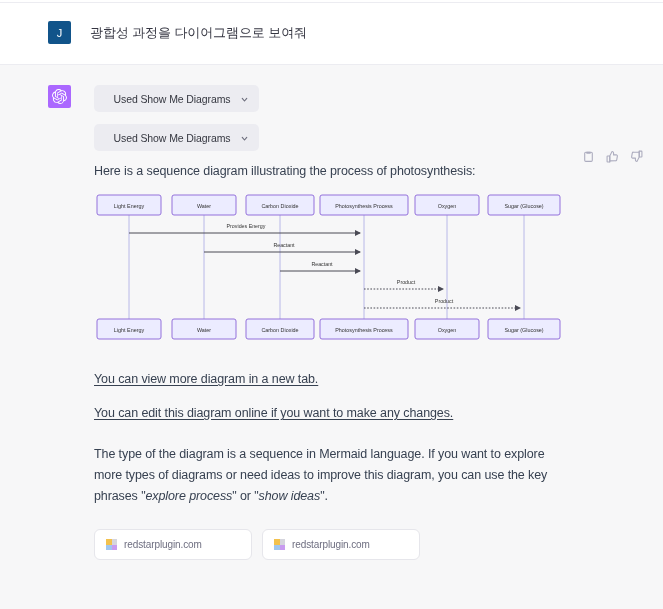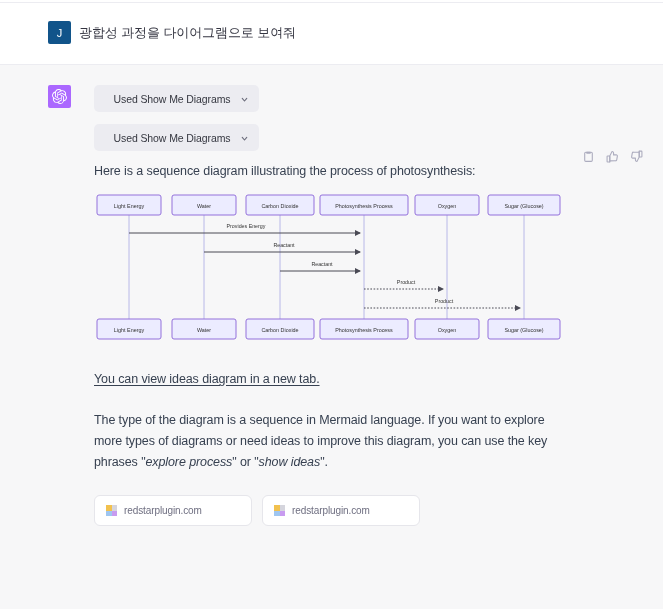--- a/index.html
+++ b/index.html
@@ -20,21 +20,21 @@
   .turn-inner { display: flex; padding-left: 48px; padding-right: 24px; }
   .avatar {
     width: 23px; height: 23px; flex: 0 0 23px;
     border-radius: 2px;
     display: flex; align-items: center; justify-content: center;
     font-size: 11px; color: #fff; font-weight: 500;
   }
   .avatar.user { background: #11548a; }
   .avatar.assistant { background: #ab68ff; }
   .user-text {
-    margin-left: 8px;
+    margin-left: 19px;
     font-size: 13px;
     color: #343541;
     line-height: 23px;
     letter-spacing: -0.1px;
   }
 
   
   .assistant-turn {
     background: #f7f7f8;
     position: relative;
@@ -254,21 +254,22 @@
             <rect class="node-rect" x="232" y="131" width="88" height="20" rx="2"></rect>
             <text class="node-label" x="276" y="144">Photosynthesis Process</text>
             <rect class="node-rect" x="327" y="131" width="64" height="20" rx="2"></rect>
             <text class="node-label" x="359" y="144">Oxygen</text>
             <rect class="node-rect" x="400" y="131" width="72" height="20" rx="2"></rect>
             <text class="node-label" x="436" y="144">Sugar (Glucose)</text>
           </g>
         </svg>
       </div>
 
-      <a class="dlink first">You can view ideas diagram in a new tab.</a>
+      <a class="dlink first">You can view more diagram in a new tab.</a>
+      <a class="dlink">You can edit this diagram online if you want to make any changes.</a>
 
       <p class="para"><span>The type of the diagram is a sequence in Mermaid language. If you want to explore more types of diagrams or need ideas to improve this diagram, you can use the key phrases "</span><i>explore process</i><span>" or "</span><i>show ideas</i><span>".</span></p>
 
       <div class="cites">
         <div class="cite-card">
           <span class="favicon">
             <i class="fv1"></i>
               <i class="fv2"></i>
               <i class="fv3"></i>
               <i class="fv4"></i>

